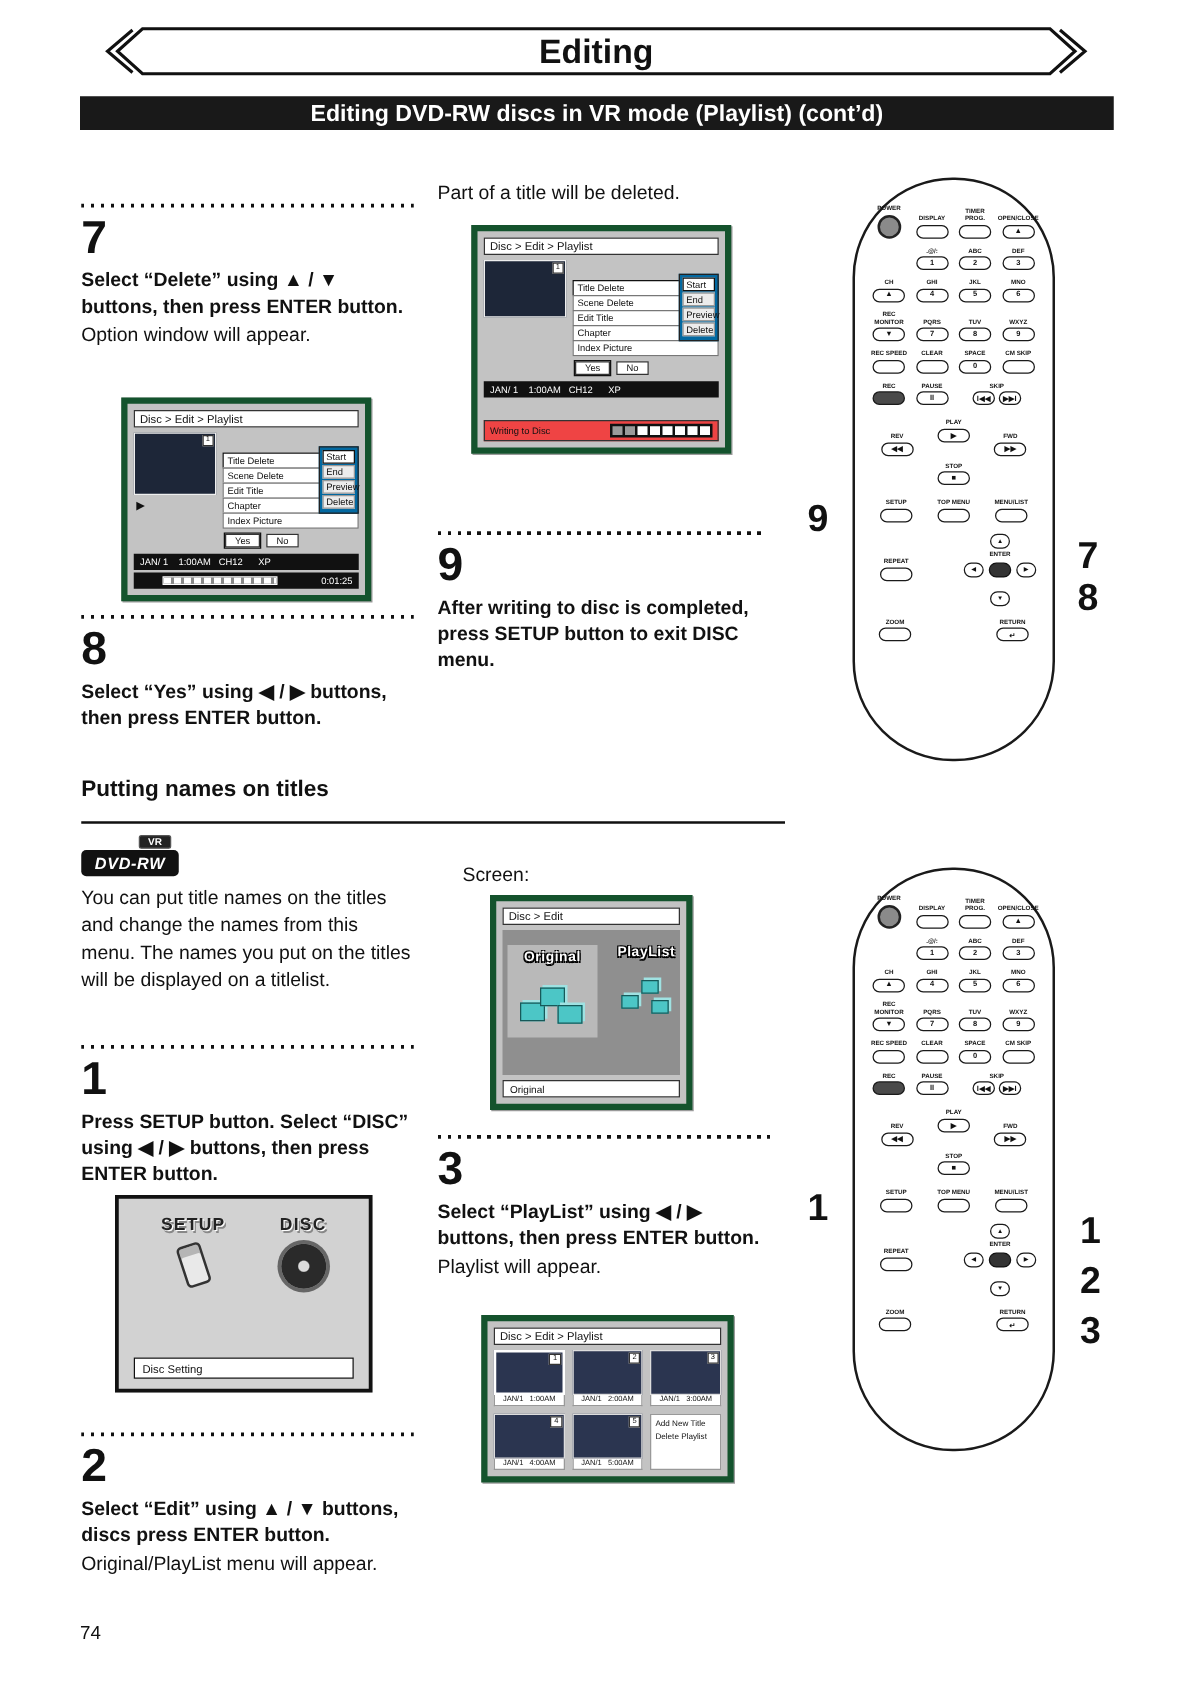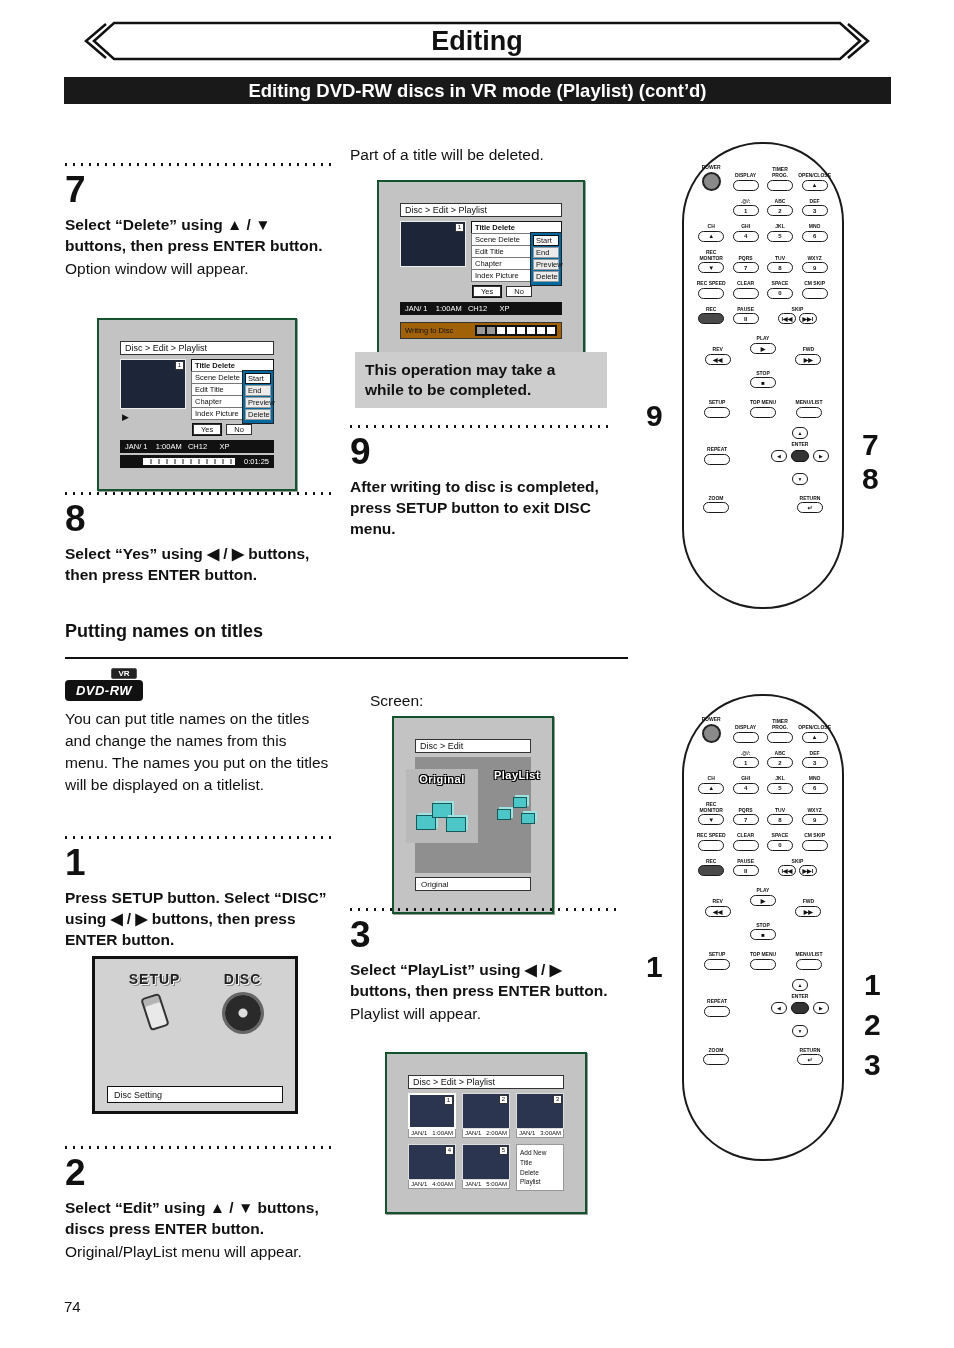--- a/index.html
+++ b/index.html
@@ -31,42 +31,42 @@
   .pagenum{position:absolute;left:64px;top:1298px;font-size:15px}
 
   
   .vr-badge{position:absolute;left:65px;top:668px;width:78px}
   .vr-chip{display:block;width:26px;margin-left:46px;background:#222;color:#fff;font-size:8px;font-weight:bold;
            text-align:center;border:1px solid #555;border-radius:2px}
   .dvdrw-chip{display:block;background:#111;color:#fff;font-weight:bold;font-style:italic;font-size:13px;
               text-align:center;padding:3px 4px;border-radius:4px;margin-top:1px;letter-spacing:.5px}
 
   
-  .osd{background:#c3c3c3;border:2px solid #14532d;padding:21px;box-shadow:1px 1px 0 #9a9a9a}
+  .osd{background:#c3c3c3;border:5px solid #14532d;padding:5px;box-shadow:1px 1px 0 #9a9a9a}
   .osd-head{background:#fff;border:1px solid #333;font-size:9px;padding:1px 4px;margin-bottom:4px}
   .osd-main{display:flex;gap:5px}
   .thumb{width:66px;height:50px;background:#1d2638;border:1px solid #eee;position:relative}
   .tbadge{position:absolute;top:1px;right:1px;background:#fff;color:#111;font-size:6px;line-height:1.2;
           padding:0 2px;border:1px solid #333}
   .playmark{font-size:9px;margin-top:3px;margin-left:2px}
   .osd-menu{position:relative;flex:1}
   .mi{background:#fff;border:1px solid #777;font-size:7.5px;padding:1px 3px;margin-top:-1px;white-space:nowrap;overflow:hidden}
-  .mi:first-child{margin-top:0;border-color:#111;font-weight:bold}
+  .mi:first-child{margin-top:16px;border-color:#111;font-weight:normal}
   .popup{position:absolute;top:11px;right:0;width:32px;background:#0369a1;border:1px solid #222;padding:2px;z-index:2}
   .pi{font-size:7.5px;background:#ececec;border:1px solid #999;padding:0 2px;margin-bottom:1px}
   .pi.sel{background:#fff;border-color:#111}
   .yesno{display:flex;gap:5px;margin-top:4px;padding-left:2px;position:relative;z-index:3}
   .yn{font-size:7.5px;border:1px solid #333;background:#fff;padding:0 7px}
   .yn.sel{box-shadow:0 0 0 1px #111}
   .osd-info{background:#111;color:#fff;font-size:7.5px;padding:2px 5px;margin-top:5px;white-space:pre}
   .osd-time{background:#111;color:#fff;display:flex;align-items:center;padding:2px 5px;margin-top:2px}
   .pbar{width:92px;height:7px;margin-left:18px;border:1px solid #fff;
         background:repeating-linear-gradient(90deg,#fff 0,#fff 6px,#8a8a8a 6px,#8a8a8a 8px)}
   .ptime{font-size:7.5px;margin-left:auto}
-  .writing{display:flex;align-items:center;background:#a16207;border:1px solid #333;margin-top:7px;padding:2px 4px}
+  .writing{display:flex;align-items:center;background:#ef4444;border:1px solid #333;margin-top:18px;padding:2px 4px}
   .writing .wlab{font-size:7.5px}
   .segbar{margin-left:auto;background:#111;padding:2px;display:flex;gap:2px}
   .seg{width:8px;height:7px;background:#fff}
   .seg.dim{background:#9a9a9a}
 
   
   .editmain{background:#8f8f8f;padding:12px 8px 10px;display:flex;gap:16px;align-items:flex-start;
             justify-content:center;min-height:116px}
   .edit-item{display:flex;flex-direction:column;align-items:center}
   .edit-item.selected{background:#b9b9b9;padding:4px 8px 6px}
@@ -271,21 +271,20 @@
           <span class="seg"></span>
           <span class="seg"></span>
         <span class="seg"></span>
           <span class="seg"></span>
           <span class="seg"></span>
           <span class="seg"></span>
       </span>
     </div>
   </div>
 
-  <div class="notice" style="left:355px;top:352px;width:252px">This operation may take a while to be completed.</div>
 
   <div class="step" style="left:350px;top:425px;width:262px">
     <div class="dots"></div>
     <div class="step-num">9</div>
     <p class="bold">After writing to disc is completed, press SETUP button to exit DISC menu.</p>
   </div>
 
   <p class="plain-line" style="left:370px;top:692px">Screen:</p>
 
   <div class="osd abs" style="left:392px;top:716px;width:162px">

